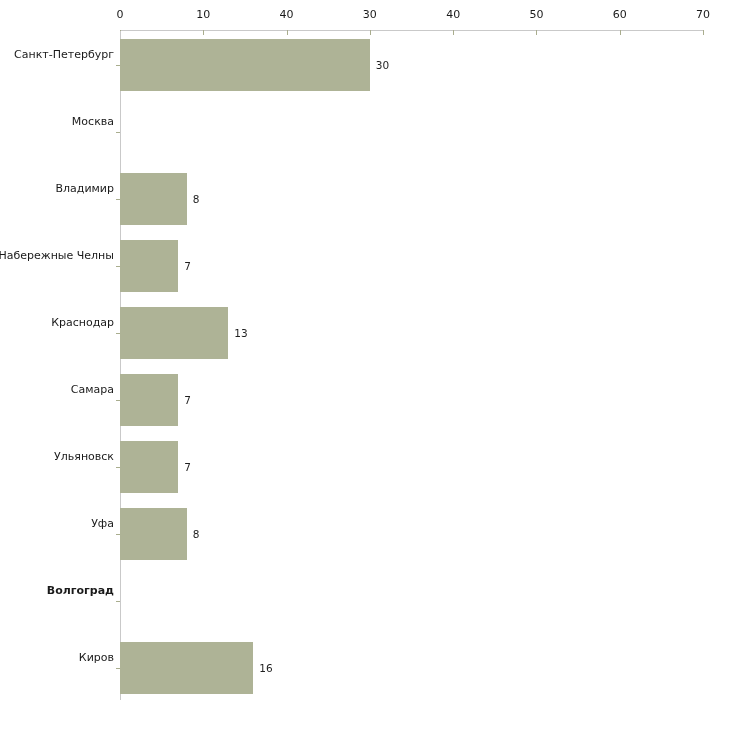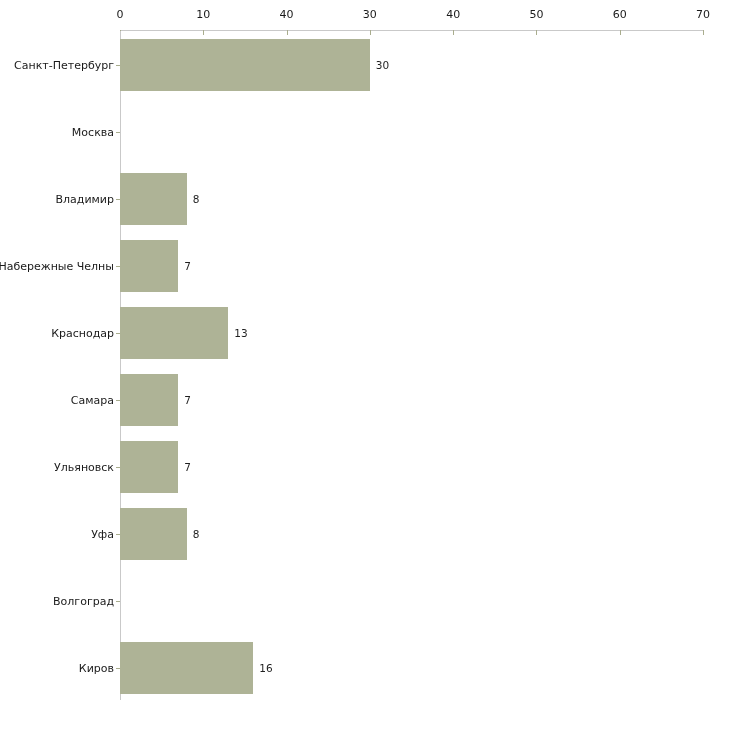--- a/index.html
+++ b/index.html
@@ -100,40 +100,40 @@
     font-size: 11px;
     color: #1a1a1a;
     white-space: nowrap;
     line-height: 13px;
     transform: translateY(-50%);
     right: 0;
   }
   #cat-label-col {
     position: absolute;
     left: 0;
-    top: 31px;
+    top: 20px;
     width: 114px;
     height: 670px;
   }
 </style>
 </head>
 <body>
 
 <div id="chart-root">
 
   <div id="cat-label-col">
       <div class="y-cat-label" style="top: 33.5px;">Санкт-Петербург</div>
       <div class="y-cat-label" style="top: 100.5px; padding-left: 24px;">Москва</div>
       <div class="y-cat-label" style="top: 167.5px;">Владимир</div>
       <div class="y-cat-label" style="top: 234.5px;">Набережные Челны</div>
       <div class="y-cat-label" style="top: 301.5px;">Краснодар</div>
       <div class="y-cat-label" style="top: 368.5px;">Самара</div>
       <div class="y-cat-label" style="top: 435.5px;">Ульяновск</div>
       <div class="y-cat-label" style="top: 502.5px;">Уфа</div>
-      <div class="y-cat-label" style="top: 569.5px;">Волгоград</div>
+      <div class="y-cat-label" style="top: 569.5px; font-weight: bold;">Волгоград</div>
       <div class="y-cat-label" style="top: 636.5px; margin-left: 18px;">Киров</div>
     </div>
 
   <div id="x-axis">
       <div class="x-tick" style="left: 0px;"></div>
       <div class="x-tick-label" style="left: 0px;">0</div>
       <div class="x-tick" style="left: 83.2857px;"></div>
       <div class="x-tick-label" style="left: 83.2857px;">10</div>
       <div class="x-tick" style="left: 166.571px;"></div>
       <div class="x-tick-label" style="left: 166.571px;">40</div>

